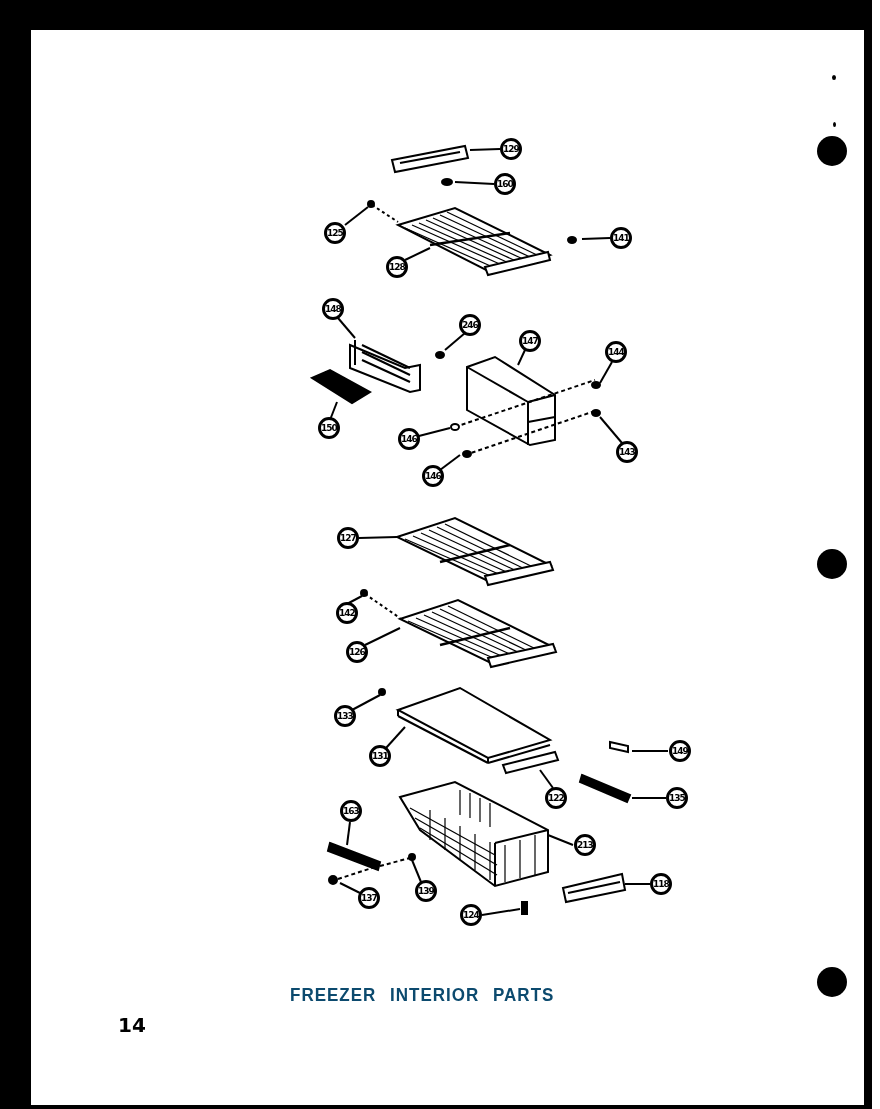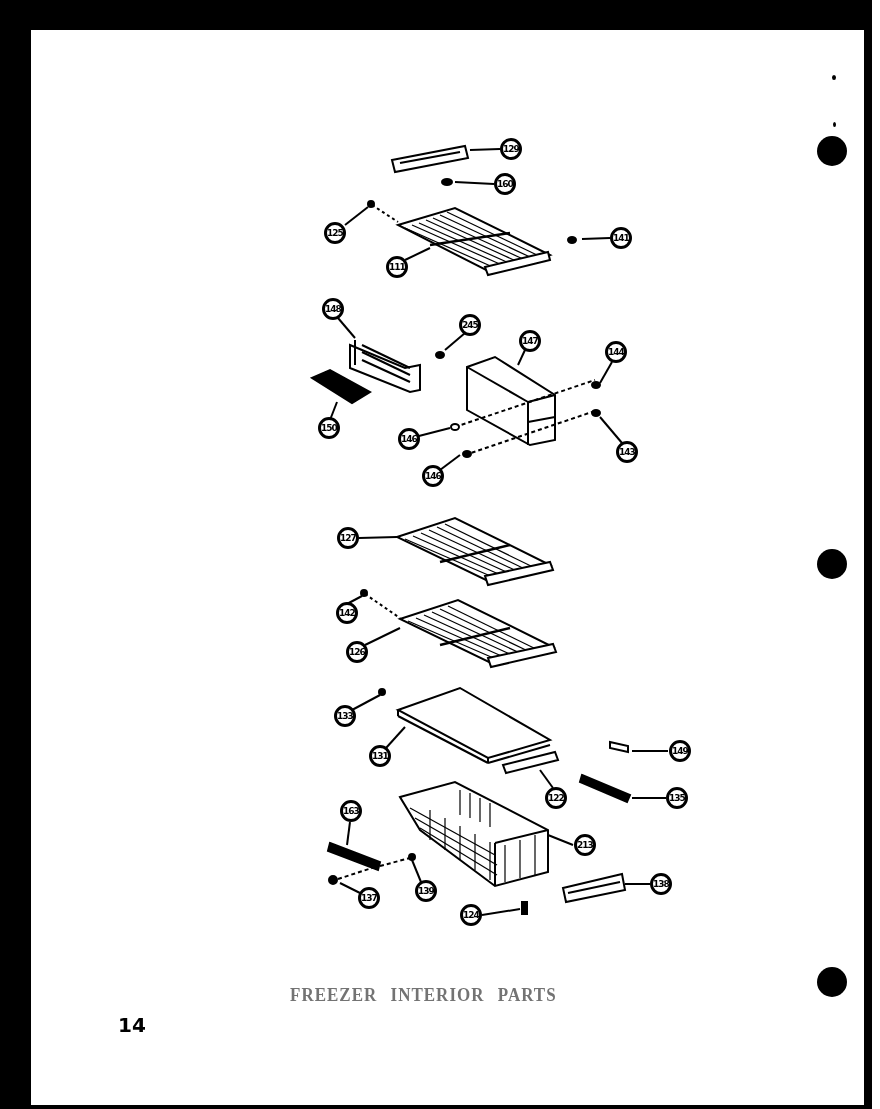--- a/index.html
+++ b/index.html
@@ -6,21 +6,21 @@
   body { width:880px; height:1109px; background:#fff; position:relative; overflow:hidden; font-family:"DejaVu Sans", sans-serif; }
   .frame-top { position:absolute; left:0; top:0; width:872px; height:30px; background:#000; }
   .frame-left { position:absolute; left:0; top:0; width:31px; height:1109px; background:#000; }
   .frame-right { position:absolute; left:864px; top:0; width:8px; height:1109px; background:#000; }
   .frame-bottom { position:absolute; left:0; top:1105px; width:872px; height:4px; background:#000; }
   .page { position:absolute; left:31px; top:30px; width:833px; height:1075px; background:#fff; }
   svg.diagram { position:absolute; left:0; top:0; width:880px; height:1109px; }
   .callout { position:absolute; width:22px; height:22px; border:3px solid #000; border-radius:50%; background:#fff; box-sizing:border-box;
              font-family:"DejaVu Sans", sans-serif; font-weight:bold; font-size:9px; line-height:16px; text-align:center; color:#000; letter-spacing:-1px; }
   .hole { position:absolute; background:#000; border-radius:50%; }
-  .title { position:absolute; left:290px; top:986px; font-family:Liberation Serif, serif; font-weight:bold; font-size:17px; letter-spacing:1px; color:#737373; word-spacing:8px; transform:scaleY(1.05); }
+  .title { position:absolute; left:290px; top:986px; font-family:Liberation Sans, sans-serif; font-weight:bold; font-size:17px; letter-spacing:1px; color:#0c4a6e; word-spacing:8px; transform:scaleY(1.05); }
   .page-num { position:absolute; left:118px; top:1013px; font-family:"DejaVu Sans", sans-serif; font-weight:bold; font-size:20px; color:#000; }
 </style>
 </head>
 <body>
 
 <div class="frame-top"></div>
 <div class="frame-left"></div>
 <div class="frame-right"></div>
 <div class="frame-bottom"></div>
 <div class="page"></div>
@@ -203,43 +203,43 @@
   <g>
     <rect x="522" y="902" width="5" height="12" fill="#000"></rect>
     <line x1="482" y1="915" x2="520" y2="909"></line>
   </g>
 </svg>
 
 <div>
   <div class="callout" style="left:500px;top:138px">129</div>
   <div class="callout" style="left:494px;top:173px">160</div>
   <div class="callout" style="left:324px;top:222px">125</div>
-  <div class="callout" style="left:386px;top:256px">111</div>
+  <div class="callout" style="left:386px;top:256px">128</div>
   <div class="callout" style="left:610px;top:227px">141</div>
   <div class="callout" style="left:322px;top:298px">148</div>
-  <div class="callout" style="left:459px;top:314px">245</div>
+  <div class="callout" style="left:459px;top:314px">246</div>
   <div class="callout" style="left:519px;top:330px">147</div>
   <div class="callout" style="left:605px;top:341px">144</div>
   <div class="callout" style="left:318px;top:417px">150</div>
   <div class="callout" style="left:398px;top:428px">146</div>
   <div class="callout" style="left:616px;top:441px">143</div>
   <div class="callout" style="left:422px;top:465px">146</div>
   <div class="callout" style="left:337px;top:527px">127</div>
   <div class="callout" style="left:336px;top:602px">142</div>
   <div class="callout" style="left:346px;top:641px">126</div>
   <div class="callout" style="left:334px;top:705px">133</div>
   <div class="callout" style="left:369px;top:745px">131</div>
   <div class="callout" style="left:669px;top:740px">149</div>
   <div class="callout" style="left:545px;top:787px">122</div>
   <div class="callout" style="left:666px;top:787px">135</div>
   <div class="callout" style="left:340px;top:800px">163</div>
   <div class="callout" style="left:574px;top:834px">213</div>
   <div class="callout" style="left:415px;top:880px">139</div>
   <div class="callout" style="left:358px;top:887px">137</div>
-  <div class="callout" style="left:650px;top:873px">138</div>
+  <div class="callout" style="left:650px;top:873px">118</div>
   <div class="callout" style="left:460px;top:904px">124</div>
 </div>
 
 <div class="hole" style="left:817px;top:136px;width:30px;height:30px"></div>
 <div class="hole" style="left:817px;top:549px;width:30px;height:30px"></div>
 <div class="hole" style="left:817px;top:967px;width:30px;height:30px"></div>
 <div class="hole" style="left:832px;top:75px;width:4px;height:5px"></div>
 <div class="hole" style="left:833px;top:122px;width:3px;height:5px"></div>
 
 <div class="title">FREEZER INTERIOR PARTS</div>

